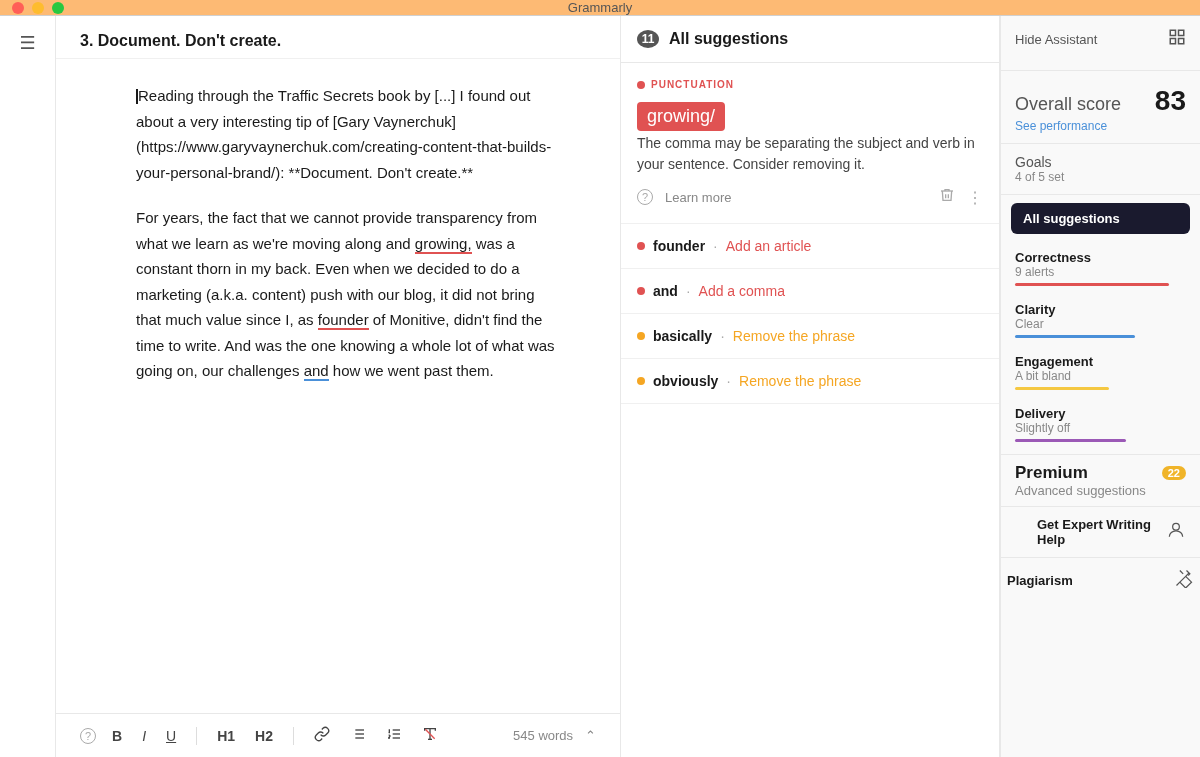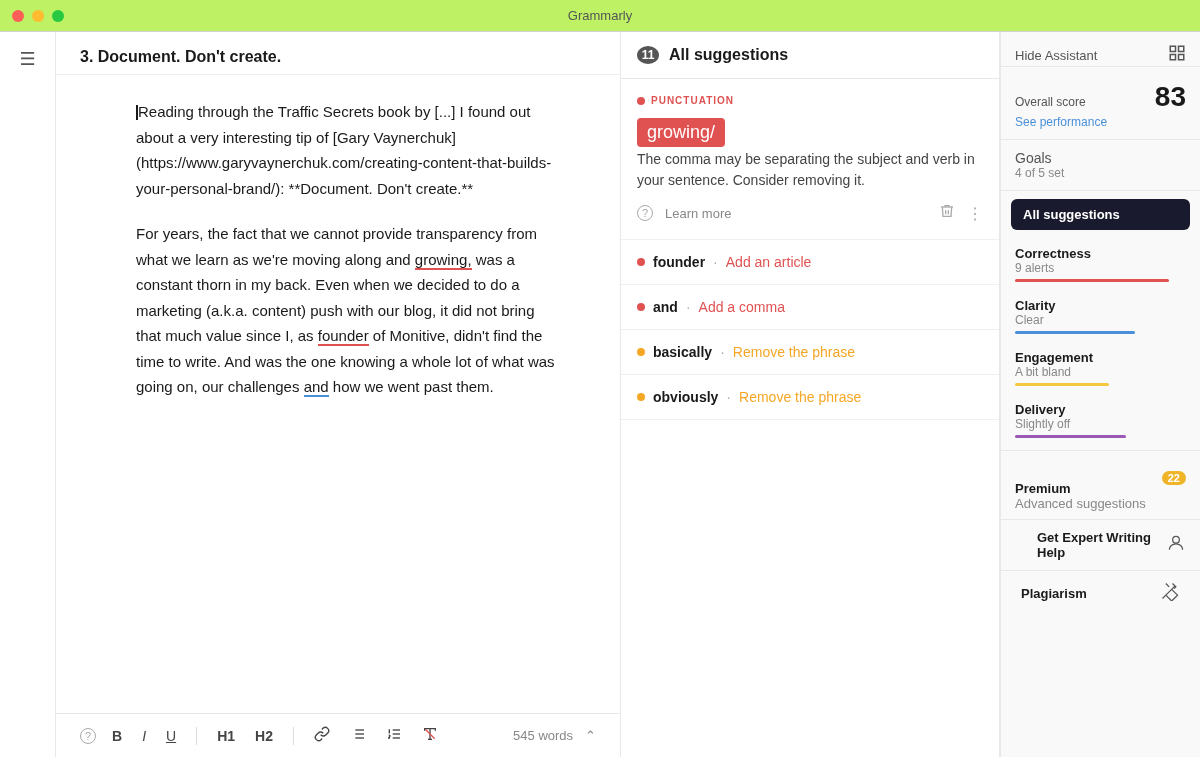--- a/index.html
+++ b/index.html
@@ -7,22 +7,22 @@
       font-family: -apple-system, BlinkMacSystemFont, 'Segoe UI', sans-serif;
       background: #f5f5f5;
       width: 1200px;
       height: 757px;
       overflow: hidden;
       display: flex;
       flex-direction: column;
     }
     
     .titlebar {
-      background: #bef264;
-      height: 32px;
+      background: #fdba74;
+      height: 16px;
       display: flex;
       align-items: center;
       justify-content: center;
       position: relative;
       border-bottom: 1px solid #d0d0d0;
       flex-shrink: 0;
     }
     .titlebar-buttons {
       position: absolute;
       left: 12px;
@@ -249,21 +249,21 @@
       display: flex;
       flex-direction: column;
       padding: 12px 0;
       flex-shrink: 0;
       overflow-y: auto;
     }
     .right-header {
       display: flex;
       align-items: center;
       justify-content: space-between;
-      padding: 0 14px 0 14px;
+      padding: 0 14px 20px 14px;
       border-bottom: 1px solid #e8e8e8;
     }
     .hide-assistant-btn {
       font-size: 13px;
       color: #555;
       background: none;
       border: none;
       cursor: pointer;
     }
     .right-panel-icon {
@@ -273,21 +273,21 @@
     .score-section {
       padding: 14px 14px 10px 14px;
       border-bottom: 1px solid #e8e8e8;
     }
     .score-row {
       display: flex;
       align-items: baseline;
       justify-content: space-between;
     }
     .score-label {
-      font-size: 12px;
+      font-size: 18px;
       color: #555;
     }
     .score-number {
       font-size: 28px;
       font-weight: 700;
       color: #1a1a1a;
     }
     .see-performance {
       font-size: 12px;
       color: #4a90d9;
@@ -356,24 +356,23 @@
       padding: 8px 14px;
       border-top: 1px solid #e8e8e8;
       margin-top: 4px;
     }
     .premium-row {
       display: flex;
       align-items: center;
       justify-content: space-between;
     }
     .premium-label {
-      font-size: 13px;
-      font-weight: 600;
-      color: #1a1a1a;
-      margin-top: 22px;
+      font-size: 17px;
+      font-weight: 600;
+      color: #1a1a1a;
     }
     .premium-sub {
       font-size: 13px;
       color: #888;
     }
     .expert-section {
       padding: 10px 14px;
       border-top: 1px solid #e8e8e8;
     }
     .expert-row {
@@ -381,21 +380,21 @@
       align-items: center;
       justify-content: space-between;
       margin-left: 22px;
     }
     .expert-label {
       font-size: 13px;
       font-weight: 600;
       color: #1a1a1a;
     }
     .plagiarism-section {
-      padding: 10px 20px;
+      padding: 10px 6px;
       border-top: 1px solid #e8e8e8;
     }
     .plagiarism-label {
       font-size: 13px;
       font-weight: 600;
       color: #1a1a1a;
     }
     .question-icon {
       width: 16px; height: 16px;
       border-radius: 50%;

